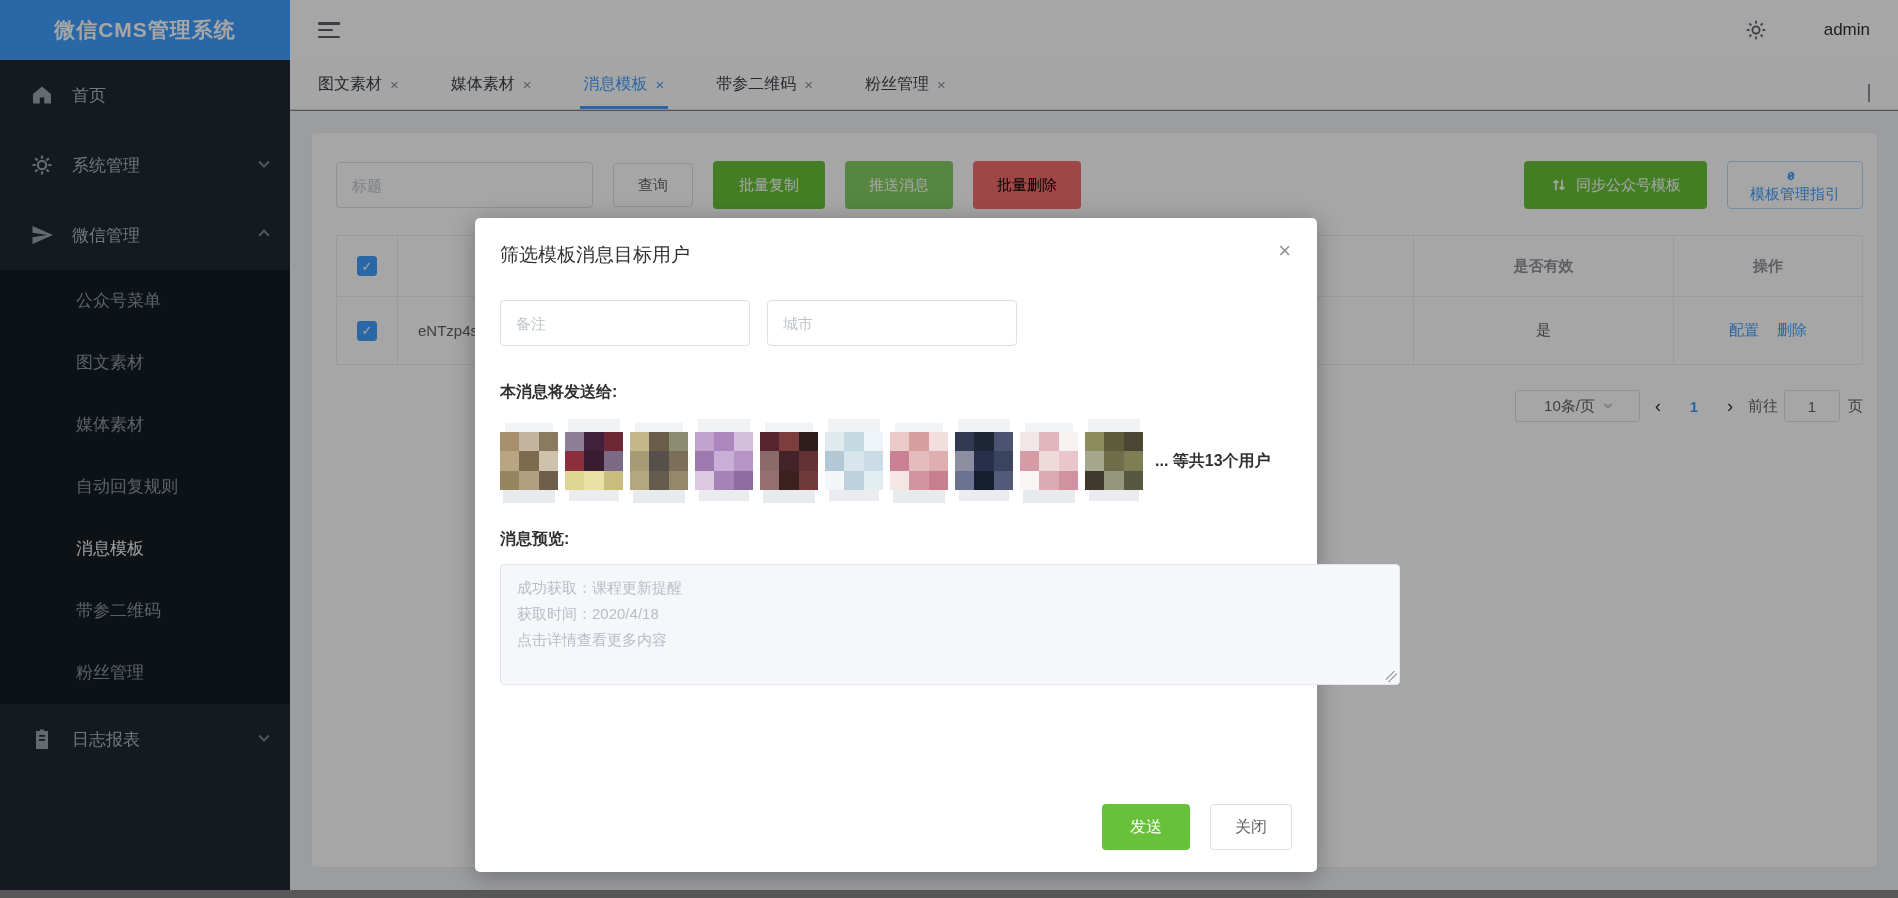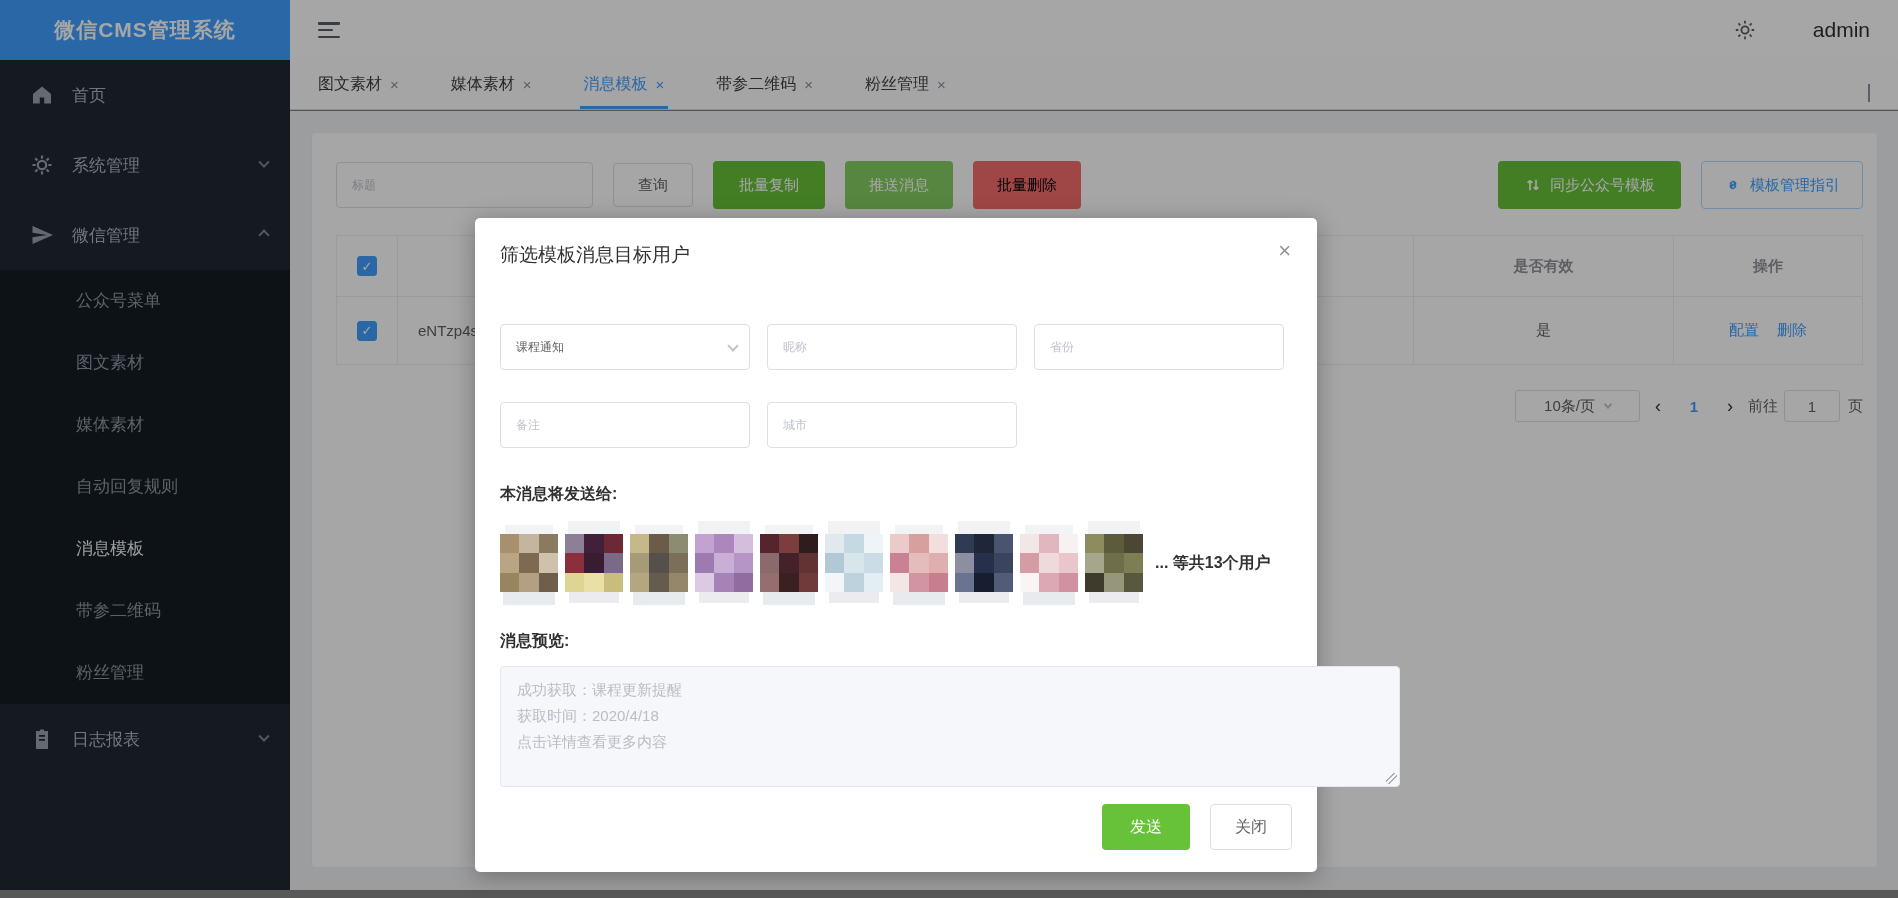--- a/index.html
+++ b/index.html
@@ -23,51 +23,51 @@
   .chev.up { transform:rotate(-135deg); }
 
   
   .header { position:absolute; left:290px; top:0; right:0; height:60px; background:#fff;
     display:flex; align-items:center; padding:0 28px; }
   .hamburger { width:22px; height:16px; display:flex; flex-direction:column; justify-content:space-between; cursor:pointer; }
   .hamburger span { display:block; height:2.5px; background:#5a5e66; border-radius:1px; }
   .hamburger span:nth-child(2){ width:70%; }
   .header-right { margin-left:auto; display:flex; align-items:center; gap:56px; }
   .gear { width:24px; height:24px; color:#5a5e66; cursor:pointer; }
-  .username { font-size:21px; color:#303133; cursor:pointer; }
+  .username { font-size:17px; color:#303133; cursor:pointer; }
 
   .tabbar { position:absolute; left:290px; top:60px; right:0; height:50px; background:#fdfdfd;
     border-bottom:1px solid #d8dce5; box-shadow:0 1px 3px rgba(0,0,0,.08);
     display:flex; align-items:center; padding:0 28px; }
   .tab { display:flex; align-items:center; gap:8px; height:100%; margin-right:52px;
     font-size:16px; color:#3a3f45; cursor:pointer; position:relative; }
   .tab .tab-x { color:#8a919b; font-size:15px; line-height:1; }
   .tab.active { color:#409EFF; }
   .tab.active .tab-x { color:#409EFF; }
   .tab.active::after { content:""; position:absolute; left:-4px; right:-4px; bottom:0; height:3px; background:#409EFF; }
   .tab-dd { margin-left:auto; padding-top:14px; cursor:pointer; }
   .tab-dd .chev { border-color:#8a919b; }
 
   
   .main { position:absolute; left:290px; top:111px; right:0; height:779px; background:#f0f2f5; }
   .card { position:absolute; left:21px; top:21px; right:20px; bottom:22px; background:#fff;
     border-radius:4px; border:1px solid #ebeef5; padding:28px 14px 0 24px; }
 
   .toolbar { display:flex; align-items:center; }
   .ipt { height:46px; border:1px solid #dcdfe6; border-radius:4px; background:#fff;
-    font-size:12px; padding:0 15px; color:#606266; outline:none;
+    font-size:15px; padding:0 15px; color:#606266; outline:none;
     font-family:"Liberation Sans","DejaVu Sans",sans-serif; }
   .ipt::placeholder { color:#bfc4cc; }
   .btn { border:none; border-radius:4px; font-size:15px; cursor:pointer; white-space:nowrap;
     font-family:"Liberation Sans","DejaVu Sans",sans-serif; display:inline-flex; align-items:center; justify-content:center; }
   .btn.plain { background:#fff; border:1px solid #dcdfe6; color:#606266; height:44px; padding:0 24px; }
   .btn.green { background:#67c23a; color:#fff; height:48px; padding:0 26px; }
   .btn.green-light { background:#85ce61; color:#fff; height:48px; padding:0 24px; }
   .btn.red { background:#f56c6c; color:#000000; height:48px; padding:0 24px; }
-  .btn.blue-plain { background:#fff; border:1px solid #b3d8ff; color:#409EFF; height:48px; padding:0 22px; }
+  .btn.blue-plain { background:#fff; border:1px solid #b3d8ff; color:#409EFF; height:48px; padding:0 22px;flex-direction:column; }
   .btn .b-icon { width:18px; height:18px; margin-right:8px; }
   .toolbar .sp { width:20px; flex:none; }
   .toolbar .grow { flex:1; }
 
   
   .tbl { margin-top:26px; border:1px solid #ebeef5; border-bottom:none; width:100%; }
   .tr { display:flex; border-bottom:1px solid #ebeef5; }
   .td { border-right:1px solid #ebeef5; display:flex; align-items:center; justify-content:center; }
   .td:last-child { border-right:none; }
   .td.c-check { width:61px; flex:none; }
@@ -298,28 +298,20 @@
 </div>
 
 <div class="bottom-strip"></div>
 
 <div class="overlay"></div>
 
 <div class="dialog">
   <div class="dlg-title">筛选模板消息目标用户</div>
   <span class="dlg-close">×</span>
 
-  <div class="dlg-row r1">
-    <div class="selwrap">
-      <input class="ipt" readonly="" value="课程通知" style="">
-      <span class="chev"></span>
-    </div>
-    <input class="ipt" placeholder="昵称" style="">
-    <input class="ipt" placeholder="省份" style="">
-  </div>
 
   <div class="dlg-row r2">
     <input class="ipt" placeholder="备注" style="">
     <input class="ipt" placeholder="城市" style="">
   </div>
 
   <div class="bold-label">本消息将发送给:</div>
 
   <div class="avatar-row">
     <div class="avatar-tiles">

